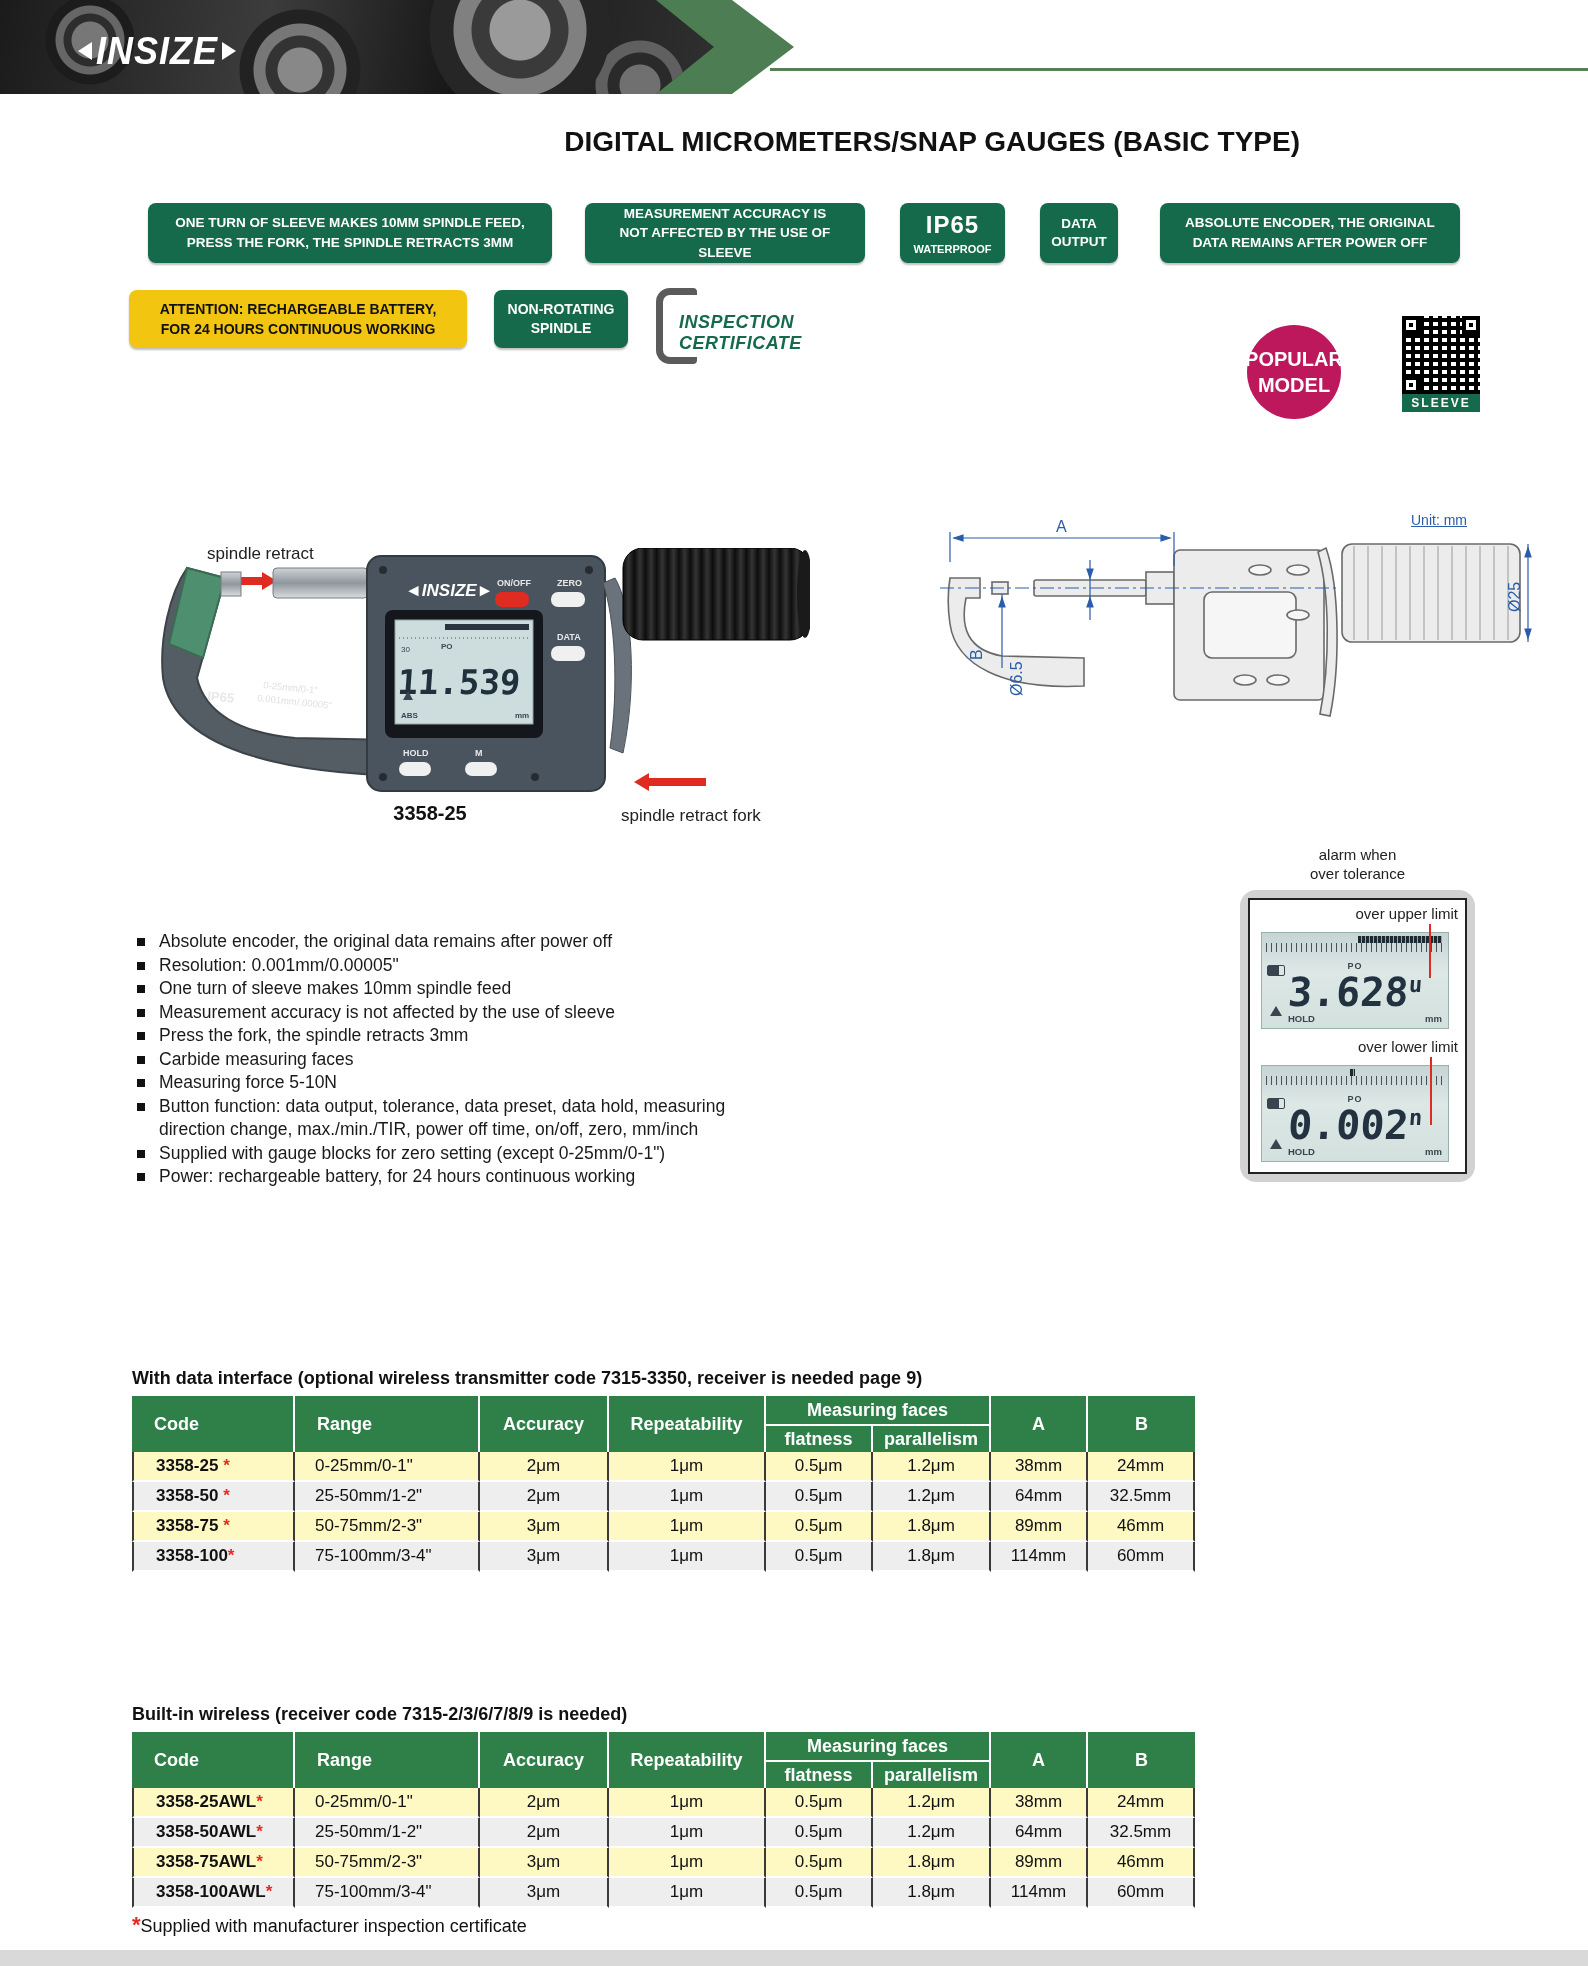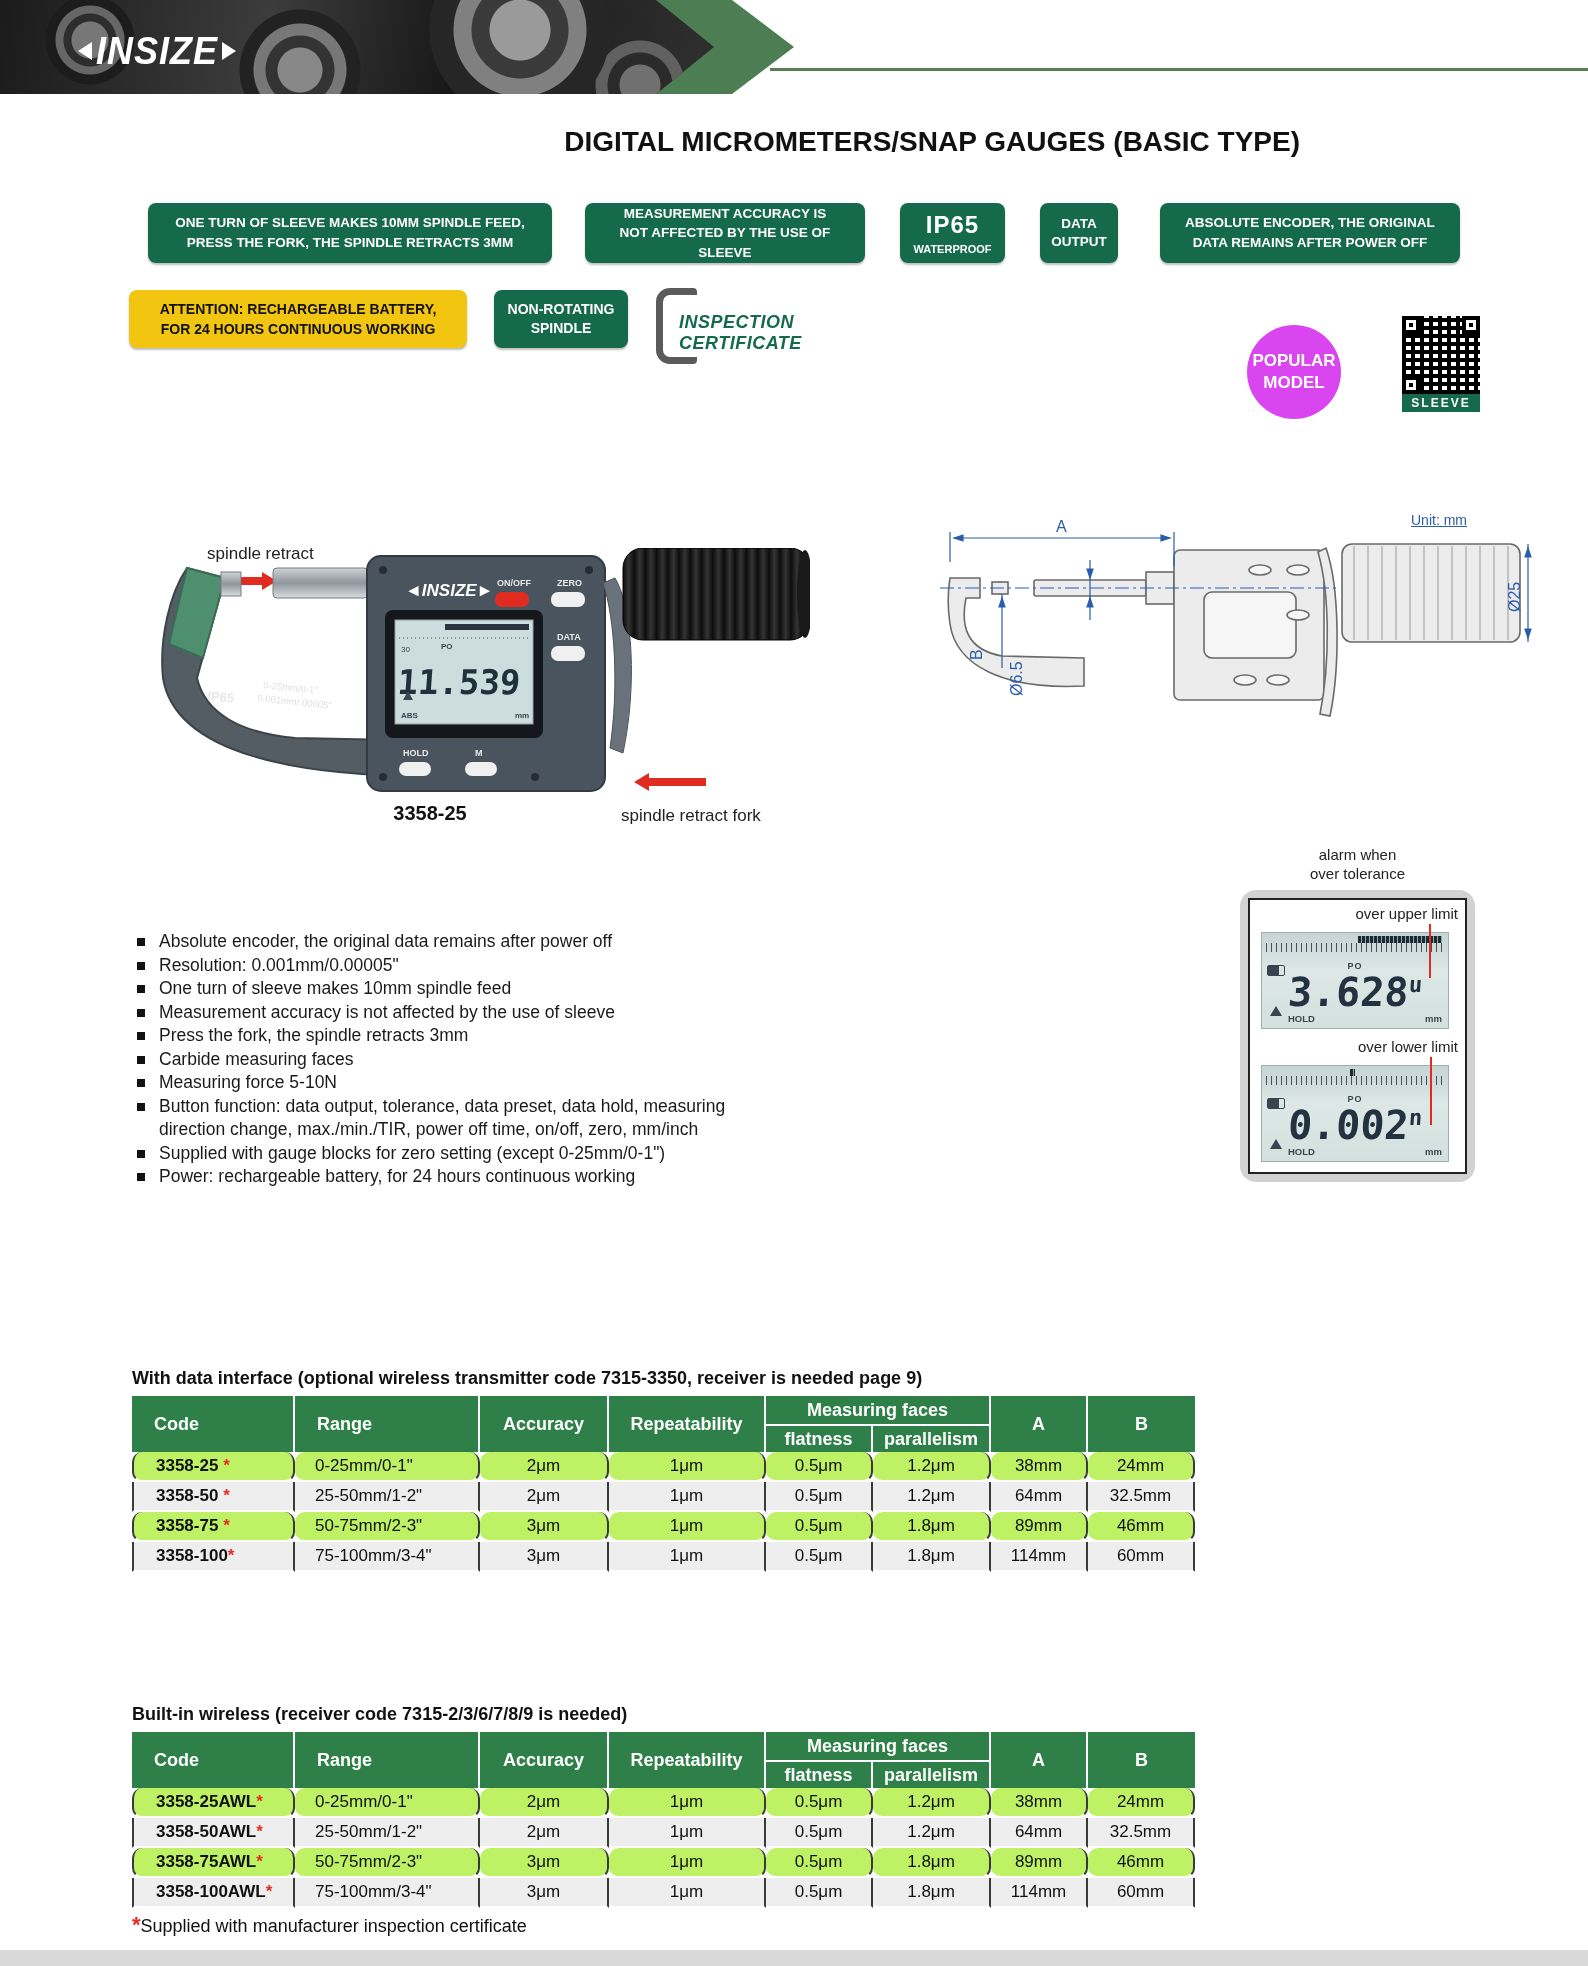--- a/index.html
+++ b/index.html
@@ -33,22 +33,22 @@
     text-align:center;font-weight:bold;box-shadow:0 2px 2px rgba(0,0,0,0.25);}
   .badge .ln{line-height:1.35;}
   .b-txt{font-size:13.5px;padding:4px 24px;line-height:1.45;}
   .badge-yellow{background:#f2c511;color:#111;}
   .ip65-big{font-size:24px;line-height:1.0;letter-spacing:1px;}
   .ip65-small{font-size:11px;line-height:1.5;}
   .nonrot{font-size:14px;line-height:1.5;}
   .insp-wrap{display:flex;align-items:center;}
   .insp-bracket{width:34px;height:62px;border:7px solid #5b5b5b;border-right:none;border-radius:14px 4px 4px 14px;}
   .insp-text{margin-left:-18px;margin-top:14px;color:#156a4b;font-style:italic;font-weight:bold;font-size:18px;line-height:1.15;letter-spacing:0.5px;}
-  .popular{left:1247px;top:325px;width:94px;height:94px;border-radius:50%;background:#d946ef;color:#fff;
-    display:flex;flex-direction:column;align-items:center;justify-content:center;font-weight:bold;font-size:17px;line-height:1.3;}
+  .popular{left:1247px;top:325px;width:94px;height:94px;border-radius:50%;background:#be185d;color:#fff;
+    display:flex;flex-direction:column;align-items:center;justify-content:center;font-weight:bold;font-size:20px;line-height:1.3;}
   .qr{left:1402px;top:316px;width:78px;height:78px;background:
       repeating-linear-gradient(0deg,#000 0 4px,transparent 4px 8px),
       repeating-linear-gradient(90deg,#000 0 4px,#fff 4px 9px);}
   .finder{position:absolute;width:18px;height:18px;border:4px solid #000;background:#fff;box-sizing:border-box;}
   .finder:after{content:"";position:absolute;left:3px;top:3px;width:4px;height:4px;background:#000;}
   .video-bar{left:1402px;top:394px;width:78px;height:18px;background:#156a4b;color:#fff;
     display:flex;align-items:center;justify-content:center;font-weight:bold;font-size:12px;letter-spacing:2px;}
 
   
   .small-label{font-size:17px;color:#222;}
@@ -87,21 +87,21 @@
   .features .fi::before{content:"";position:absolute;left:2px;top:8px;width:8px;height:8px;background:#111;}
 
   
   .tbl-heading{font-size:18px;font-weight:bold;color:#111;}
   table.spec{border-collapse:separate;border-spacing:0;table-layout:fixed;font-size:17px;color:#111;}
   table.spec th{background:#2e8048;color:#fff;font-weight:bold;font-size:18px;border-right:2px solid #ffffff;padding:0 6px;}
   table.spec th.last{border-right:none;}
   table.spec th.group{border-bottom:2px solid #ffffff;}
   table.spec td{border-right:2px solid #3a3a3a;border-bottom:2px solid #ffffff;text-align:center;padding:0 4px;height:28px;}
   table.spec td.first{border-left:2px solid #3a3a3a;}
-  table.spec tr.odd td{background:#bef264;border-radius:10px;}
+  table.spec tr.odd td{background:#fef9c3;}
   table.spec tr.even td{background:#eeeeee;}
   table.spec td.code{text-align:left;padding-left:22px;font-weight:bold;}
   table.spec td.range{text-align:left;padding-left:20px;}
   table.spec th.al{text-align:left;padding-left:22px;}
   .star{color:#e8291f;font-weight:bold;}
   .footnote{font-size:18px;color:#111;}
   .footnote .star{font-size:22px;}
   .bottom-strip{left:0;top:1950px;width:1588px;height:16px;background:#d9d9d9;}
 </style>
 </head>

